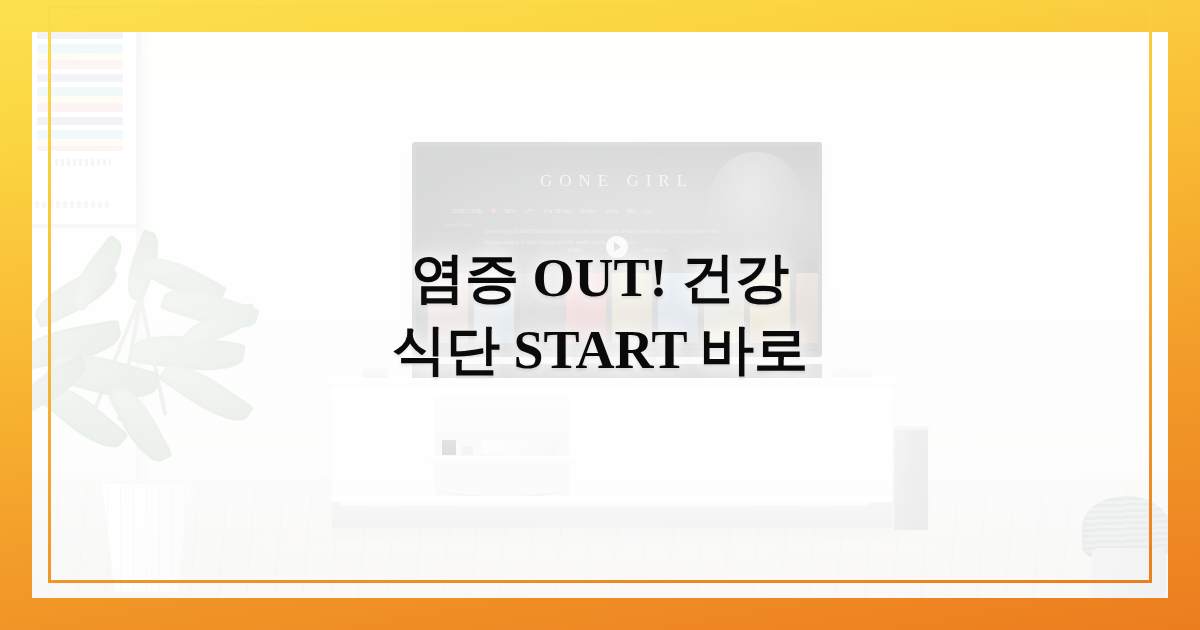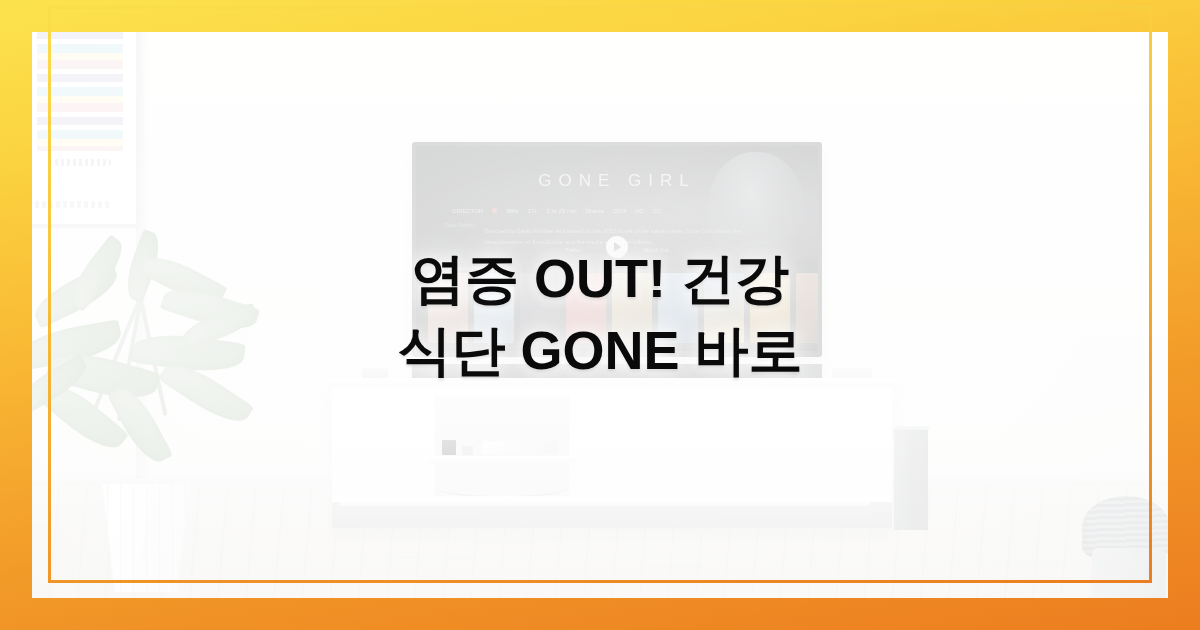--- a/index.html
+++ b/index.html
@@ -8,20 +8,21 @@
     font-family:"Liberation Sans", sans-serif;
     background:#ffffff;
   }
 
   
   #card {
     position:relative;
     width:1200px; height:630px;
     background:linear-gradient(170deg,#fce24e 0%, #fbd441 18%, #f9b934 42%, #f29b29 68%, #ec7d1f 100%);
     overflow:hidden;
+    font-family:Liberation Serif, serif;
   }
 
   
   #photo {
     position:absolute;
     left:32px; top:32px; right:32px; bottom:32px;
     background:#fbfbfa;
     overflow:hidden;
   }
 
@@ -463,16 +464,16 @@
     </div>
 
     <div class="wash"></div>
     <div class="wash2"></div>
   </div>
 
   <div id="innerline"></div>
 
   <div id="headline">
     <div class="hl-line">염증 OUT! 건강</div>
-    <div class="hl-line">식단 GONE 바로</div>
+    <div class="hl-line">식단 START 바로</div>
   </div>
 
 </div>
 
 </body></html>

